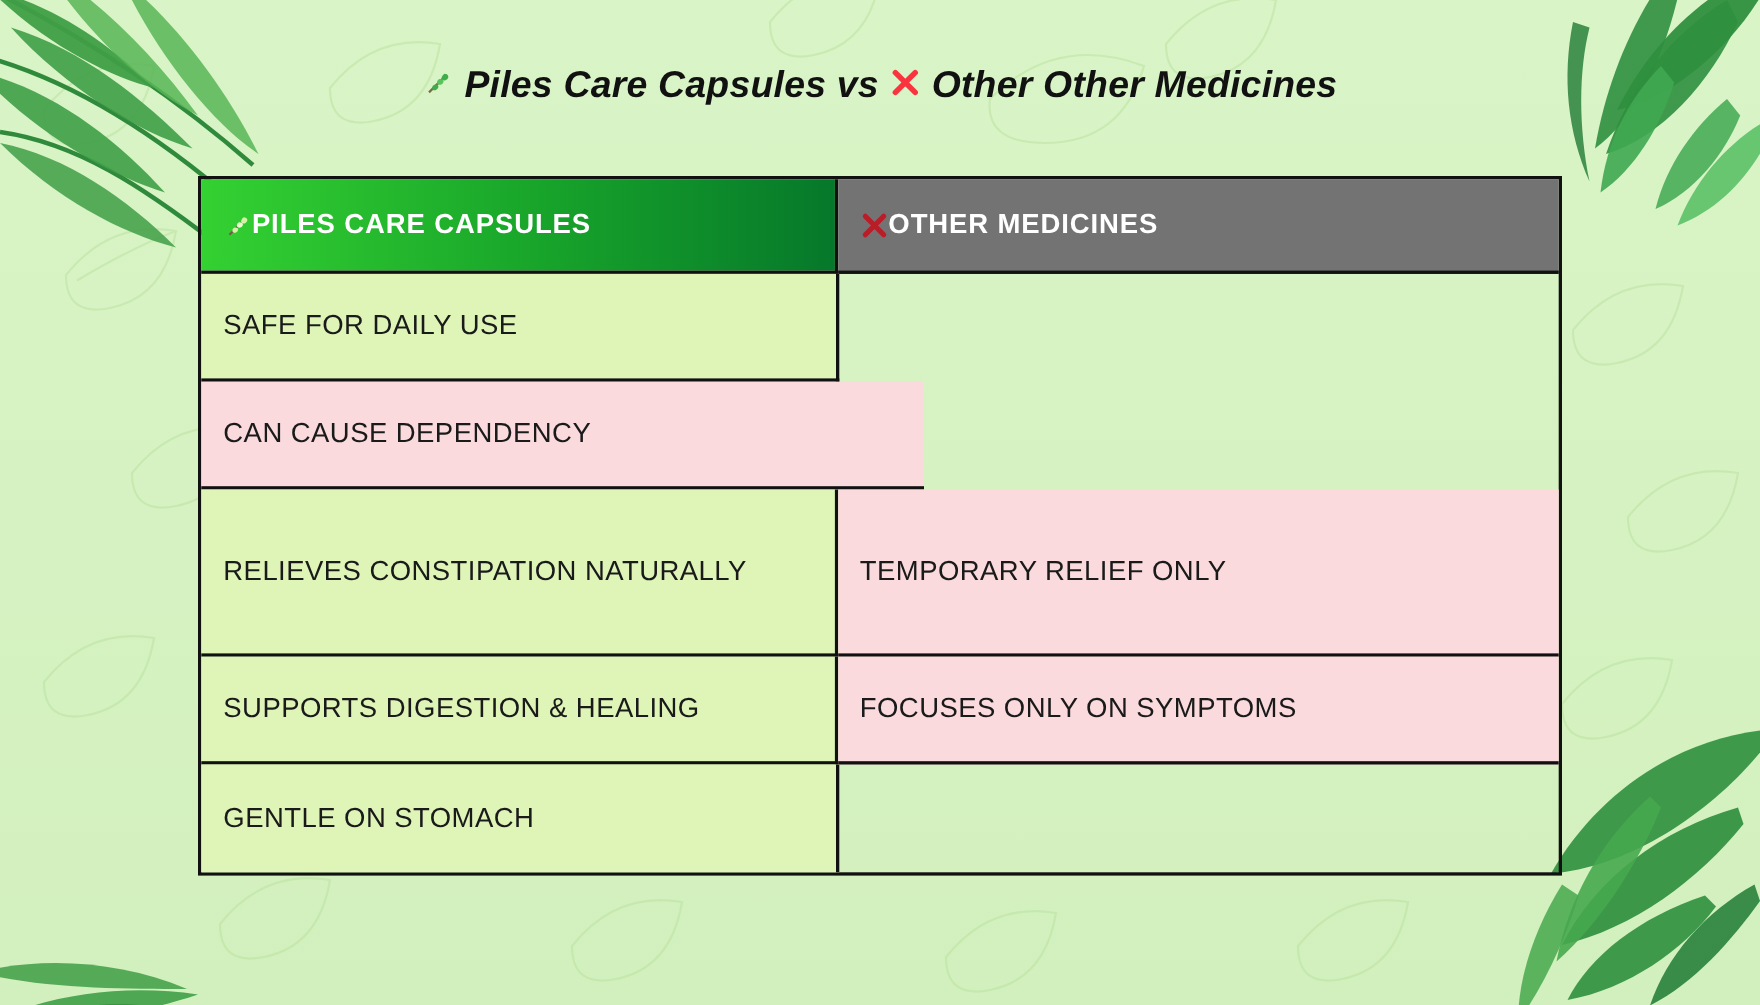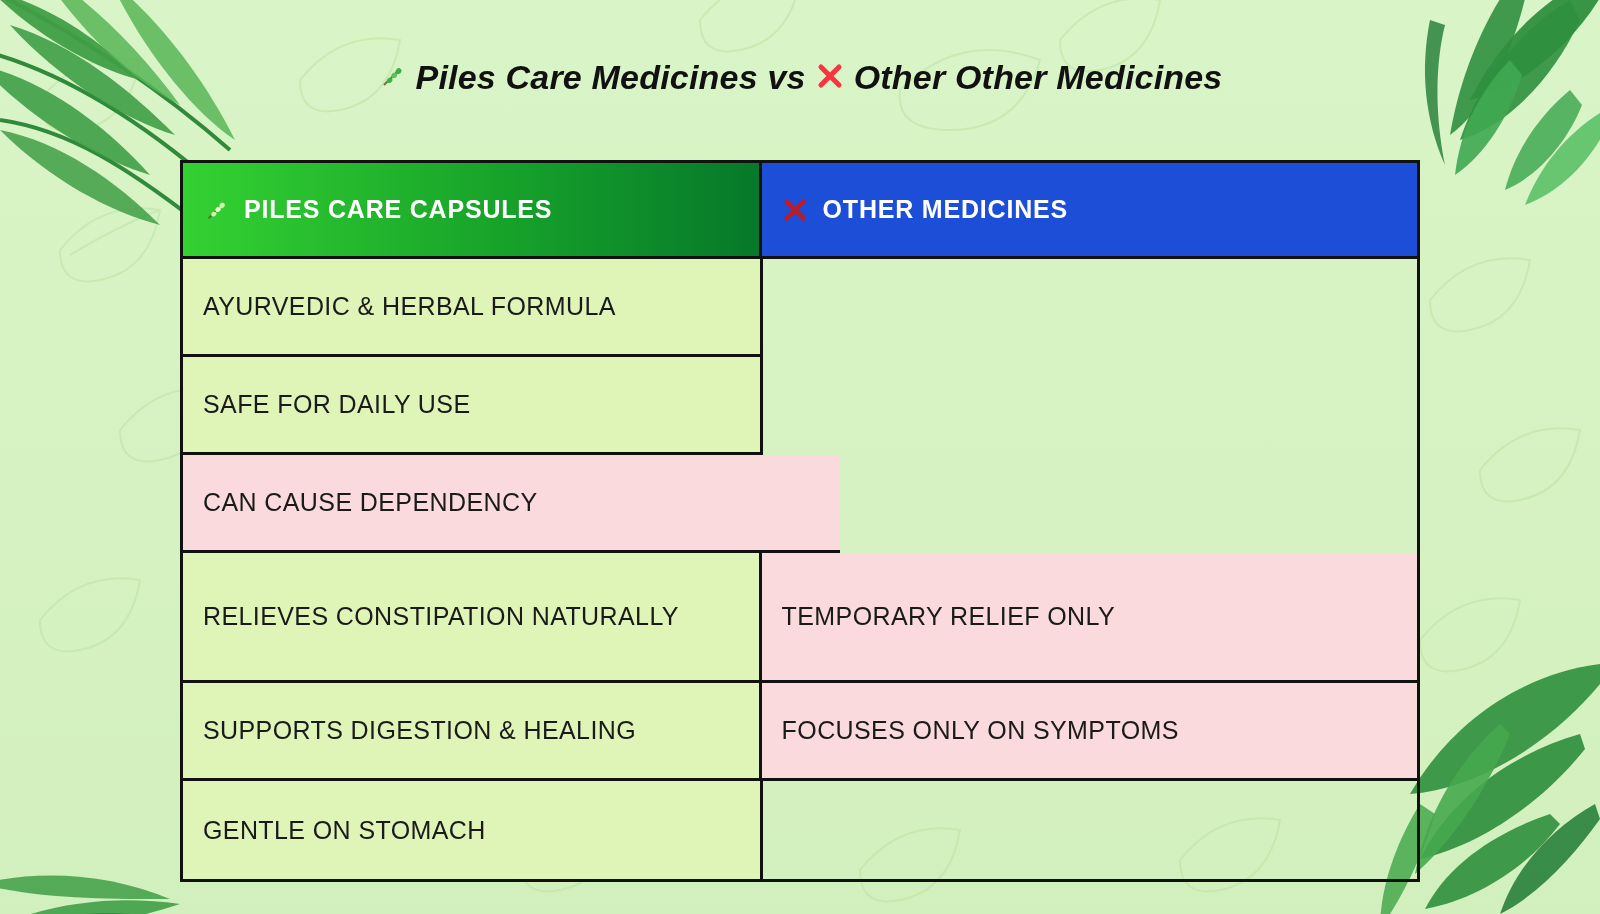--- a/index.html
+++ b/index.html
@@ -85,35 +85,35 @@
     border-right: 3px solid #111;
   }
   .tcell.right {
     width: 657px;
     background: #fadadd;
   }
   .trow.last .tcell { border-bottom: none; }
 
   
   .hrow .tcell {
-    height: 96px;
+    height: 86px;
     font-size: 25px;
     font-weight: bold;
     color: #ffffff;
     letter-spacing: 0.8px;
-    gap: 15px;
+    gap: 0;
   }
   .hrow .tcell.left {
     background: linear-gradient(90deg, #34d132 0%, #17a32a 55%, #06782a 100%);
   }
   .hrow .tcell.right {
-    background: #1d4ed8;
+    background: #737373;
   }
   .h-96 { height: 98px; }
-  .h-130 { height: 130px; }
+  .h-130 { height: 152px; }
 
   
   .herb-icon { width: 26px; height: 26px; flex: 0 0 auto; }
   .x-icon { width: 26px; height: 26px; flex: 0 0 auto; }
 </style>
 </head>
 <body>
 
 <div class="bg">
 
@@ -202,21 +202,21 @@
 
 <div class="title-row">
   <span class="icon-inline">
     <svg width="28" height="28" viewBox="0 0 28 28">
       <path d="M6 23 L22 7" stroke="#7a6a4a" stroke-width="2" fill="none"></path>
       <path d="M20 6 C24 6 25 10 21 12 C17 13 16 9 20 6z" fill="#3fae4a"></path>
       <path d="M15 11 C19 10 21 14 17 16 C13 17 12 13 15 11z" fill="#58c45c"></path>
       <path d="M11 16 C15 15 16 19 12 21 C8 22 8 17 11 16z" fill="#3fae4a"></path>
     </svg>
   </span>
-  <span class="title-text">Piles Care Medicines vs</span>
+  <span class="title-text">Piles Care Capsules vs</span>
   <span class="icon-inline">
     <svg width="28" height="28" viewBox="0 0 28 28">
       <path d="M5 5 L23 23 M23 5 L5 23" stroke="#f8343f" stroke-width="5" stroke-linecap="round"></path>
     </svg>
   </span>
   <span class="title-text">Other Other Medicines</span>
 </div>
 
 <div class="table-wrap">
 
@@ -236,21 +236,20 @@
       <span class="x-icon">
         <svg width="26" height="26" viewBox="0 0 28 28">
           <path d="M5 5 L23 23 M23 5 L5 23" stroke="#b81d28" stroke-width="5" stroke-linecap="round"></path>
         </svg>
       </span>
       <span>OTHER MEDICINES</span>
     </div>
   </div>
 
   <div class="trow">
-    <div class="tcell left h-96">AYURVEDIC &amp; HERBAL FORMULA</div>
   </div>
 
   <div class="trow">
     <div class="tcell left h-96">SAFE FOR DAILY USE</div>
   </div>
 
   <div class="trow">
     <div class="tcell right h-96">CAN CAUSE DEPENDENCY</div>
   </div>
 

